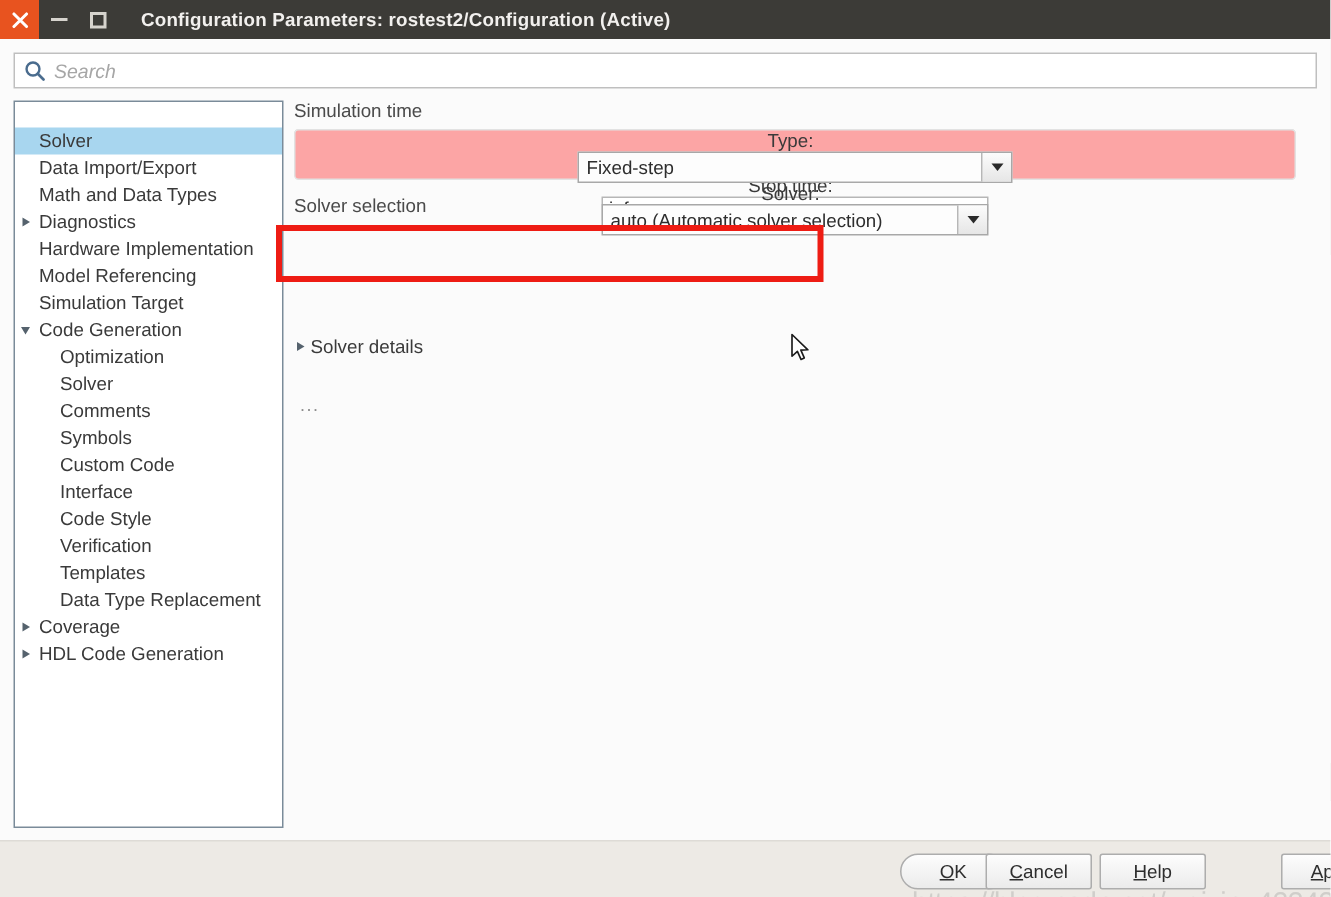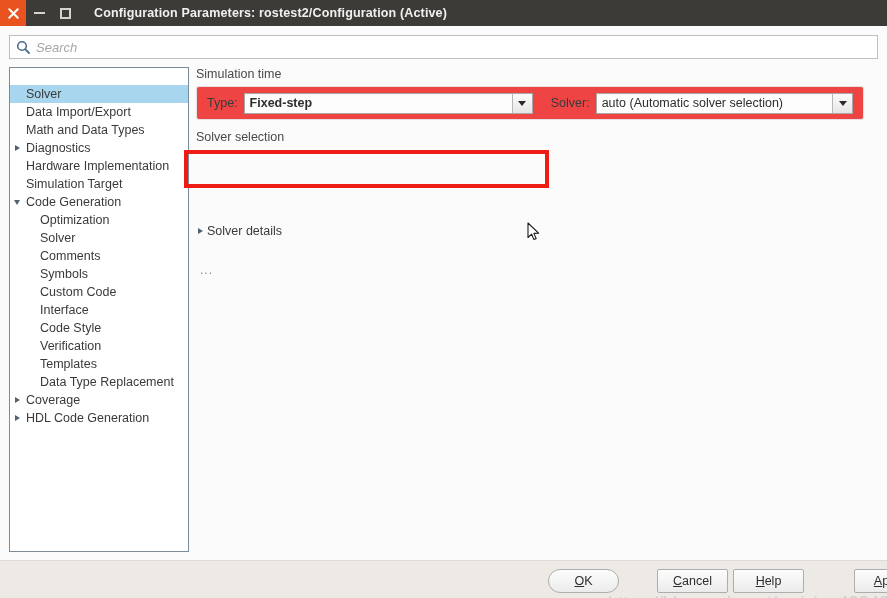--- a/index.html
+++ b/index.html
@@ -166,25 +166,26 @@
     height: 485px;
   }
   .group-title {
     font-size: 12.5px;
     color: #4a4a4a;
     margin-bottom: 4px;
   }
   .group-box {
     border: 1px solid #e2e2e2;
     border-radius: 3px;
-    background: #ef4444;
+    background: #fca5a5;
     box-sizing: border-box;
     display: flex;
     align-items: center;
     padding: 0 10px;
+    flex-direction: column;
   }
   .fld-label {
     font-size: 12.5px;
     color: #3a3a3a;
     white-space: nowrap;
     margin-right: 6px;
   }
   .textbox {
     height: 19px;
     background: #ffffff;
@@ -233,21 +234,21 @@
   
   .sim-group { position: absolute; left: 0; top: 0; width: 668px; }
   .sim-box { position: absolute; left: 0; top: 19px; width: 668px; height: 32px; }
   .start-box { width: 258px; }
   .stop-box { width: 258px; }
   .spacer-mid { width: 18px; }
 
   
   .sel-group { position: absolute; left: 0; top: 63px; width: 668px; }
   .sel-box { position: absolute; left: 0; top: 19px; width: 668px; height: 34px; }
-  .type-combo { width: 290px; font-weight: bold; }
+  .type-combo { width: 290px; }
   .solver-combo { width: 258px; }
 
   
   .details {
     position: absolute;
     left: 2px;
     top: 157px;
     display: flex;
     align-items: center;
     cursor: default;
@@ -300,21 +301,21 @@
     border-radius: 2px;
     box-sizing: border-box;
     display: flex;
     align-items: center;
     justify-content: center;
     font-size: 12.5px;
     color: #2d2d2d;
     cursor: default;
   }
   .btn u { text-decoration: underline; }
-  .btn-ok { left: 548px; border-radius: 12px; }
+  .btn-ok { left: 600px; border-radius: 12px; }
   .btn-cancel { left: 657px; }
   .btn-help { left: 733px; }
   .btn-apply { left: 854px; }
 
   
   .watermark {
     position: absolute;
     left: 608px;
     top: 566px;
     font-size: 19px;
@@ -397,20 +398,24 @@
           <span class="tri-right"></span>
         </span>
         <span class="tree-label lvl0">Diagnostics</span>
       </div>
       <div class="tree-item">
         <span class="tw"></span>
         <span class="tree-label lvl0">Hardware Implementation</span>
       </div>
       <div class="tree-item">
         <span class="tw"></span>
+        <span class="tree-label lvl0">Model Referencing</span>
+      </div>
+      <div class="tree-item">
+        <span class="tw"></span>
         <span class="tree-label lvl0">Simulation Target</span>
       </div>
       <div class="tree-item">
         <span class="tw">
           <span class="tri-down"></span>
         </span>
         <span class="tree-label lvl0">Code Generation</span>
       </div>
       <div class="tree-item">
         <span class="tw"></span>

